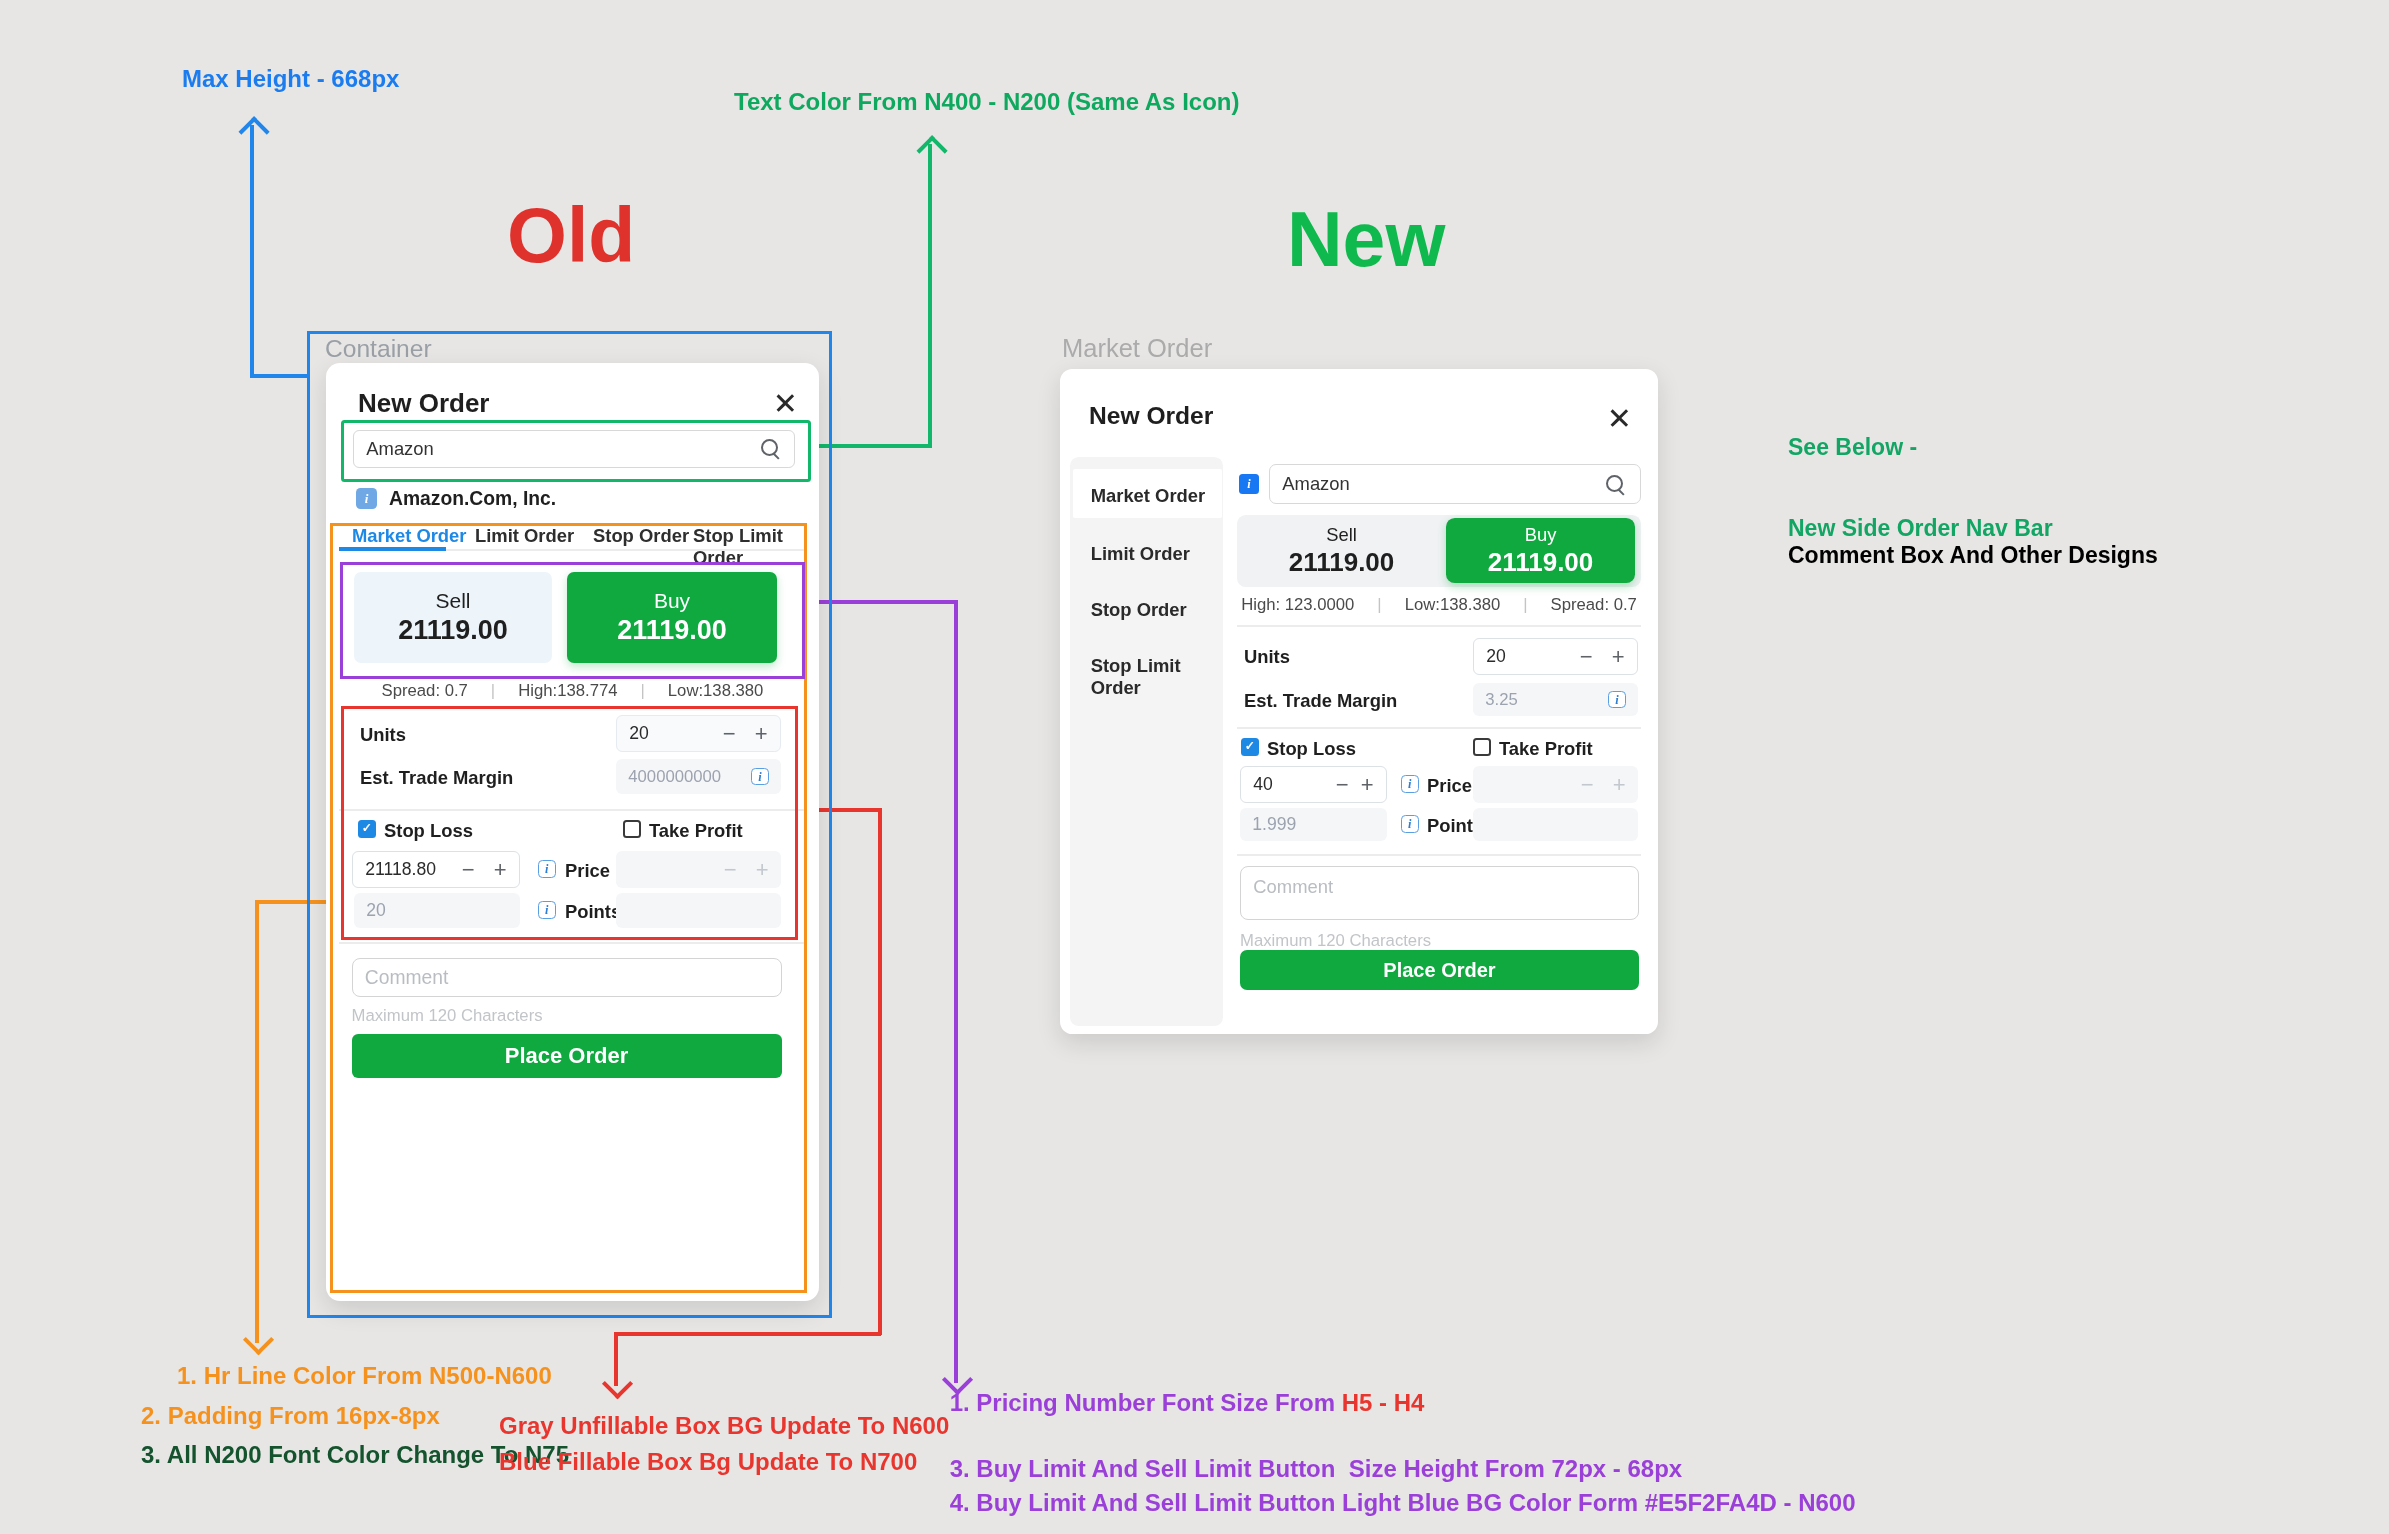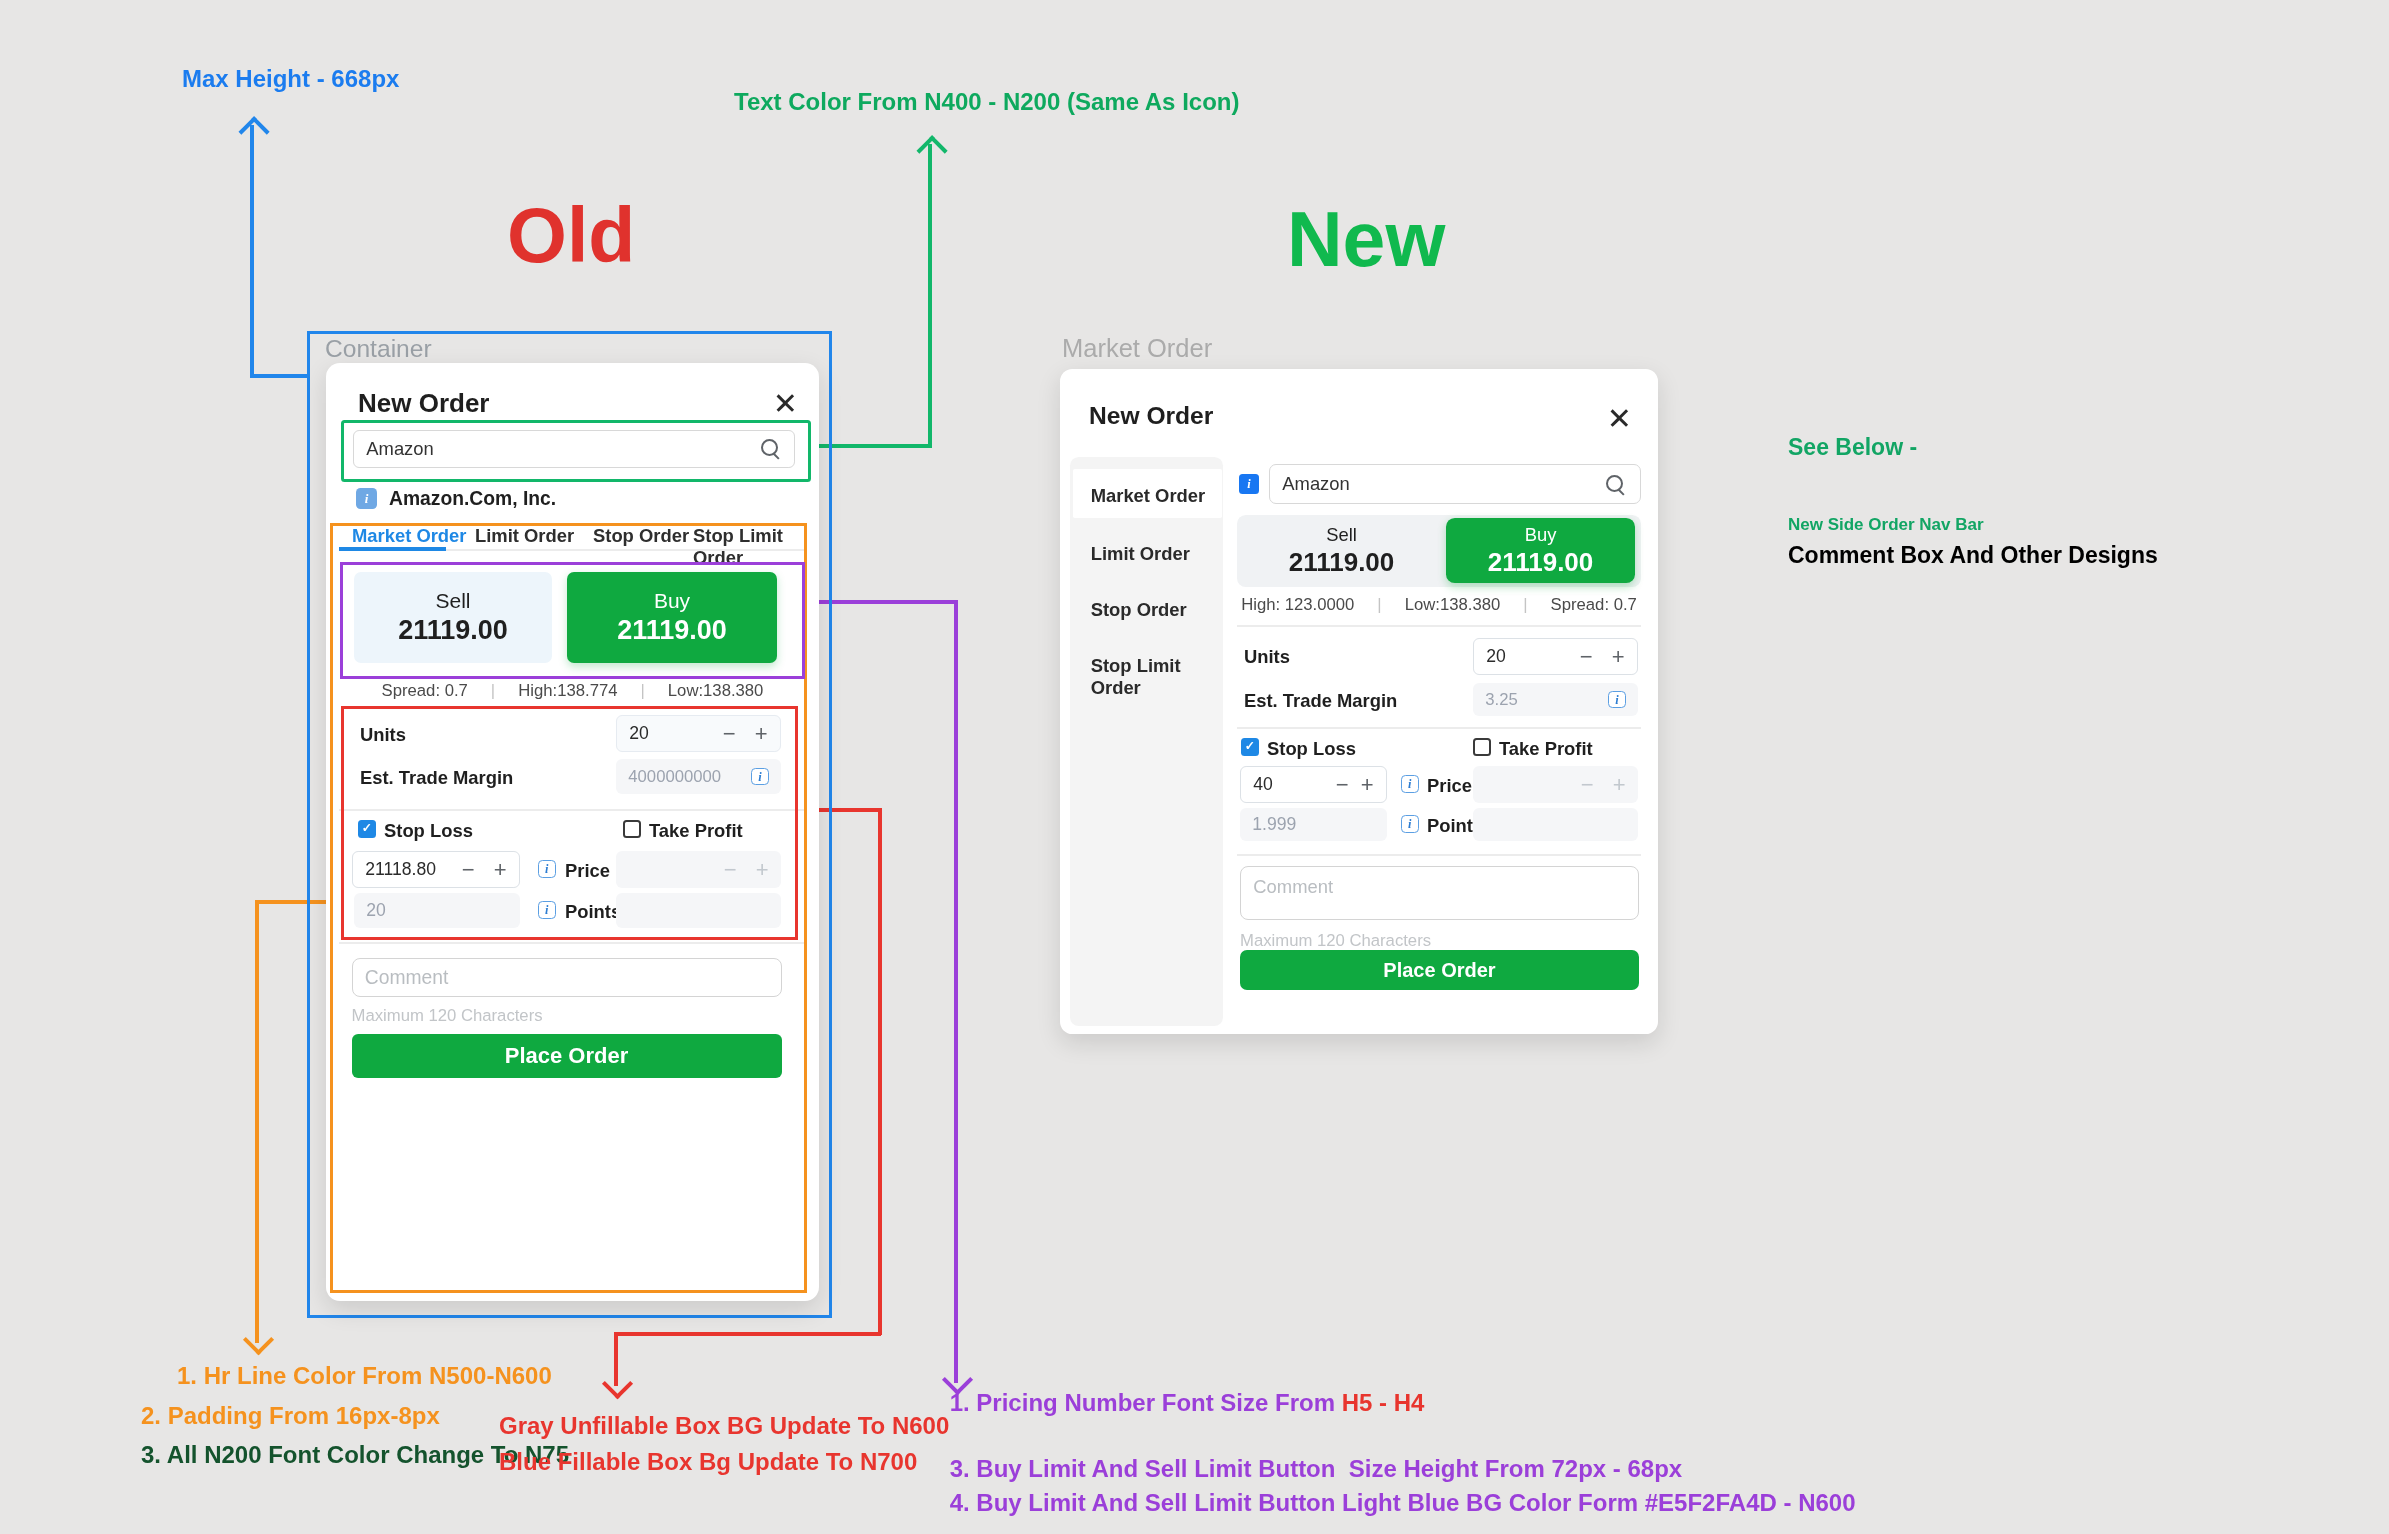--- a/index.html
+++ b/index.html
@@ -263,21 +263,21 @@
 
     <div class="hr" style="left:177px;top:485px;width:404px;"></div>
 
     <textarea class="commentinput" style="left: 180px; top: 497px; width: 399px; height: 54px; font-size: 18.4px;" placeholder="Comment"></textarea>
     <div class="maxchars" style="left:180px;top:562px;">Maximum 120 Characters</div>
 
     <button class="placeorder" style="left:180px;top:581px;width:399px;height:40px;border-radius:7px;font-size:20px;">Place Order</button>
   </div>
 
   <div class="note" style="left:1788px;top:434px;font-size:23px;color:#12A564;">See Below -</div>
-  <div class="note" style="left:1788px;top:515px;font-size:17px;color:#12A564;">New Side Order Nav Bar</div>
+  <div class="note" style="left:1788px;top:515px;font-size:23px;color:#12A564;">New Side Order Nav Bar</div>
   <div class="note" style="left:1788px;top:542px;font-size:23px;color:#000000;">Comment Box And Other Designs</div>
 
   <div class="note" style="left:141px;top:1362px;font-size:24px;color:#F5921E;margin-left:36px;">1. Hr Line Color From N500-N600</div>
   <div class="note" style="left:141px;top:1402px;font-size:24px;color:#F5921E;">2. Padding From 16px-8px</div>
   <div class="note" style="left:141px;top:1441px;font-size:24px;color:#14532d;">3. All N200 Font Color Change To N75</div>
 
   <div class="note" style="left:499px;top:1412px;font-size:24px;color:#E8352E;">Gray Unfillable Box BG Update To N600</div>
   <div class="note" style="left:499px;top:1448px;font-size:24px;color:#E8352E;">Blue Fillable Box Bg Update To N700</div>
 
   <div class="note" style="left:923px;top:1361px;font-size:24px;color:#9B3FD9;">

